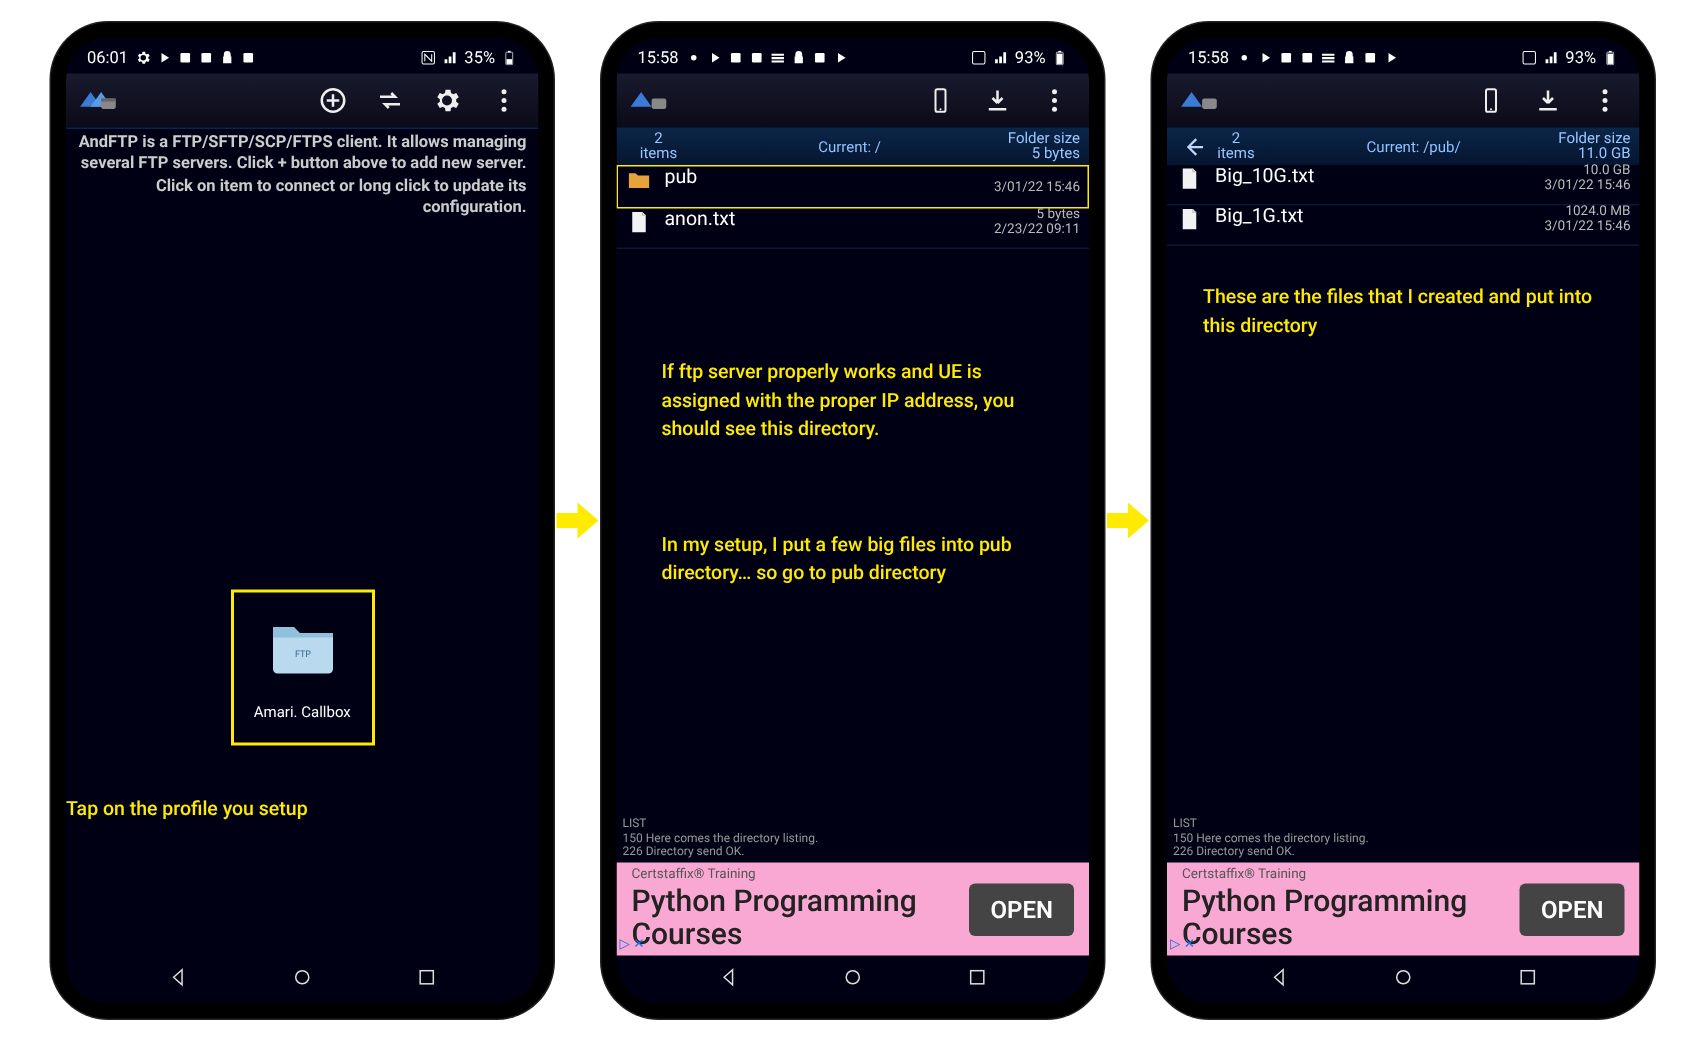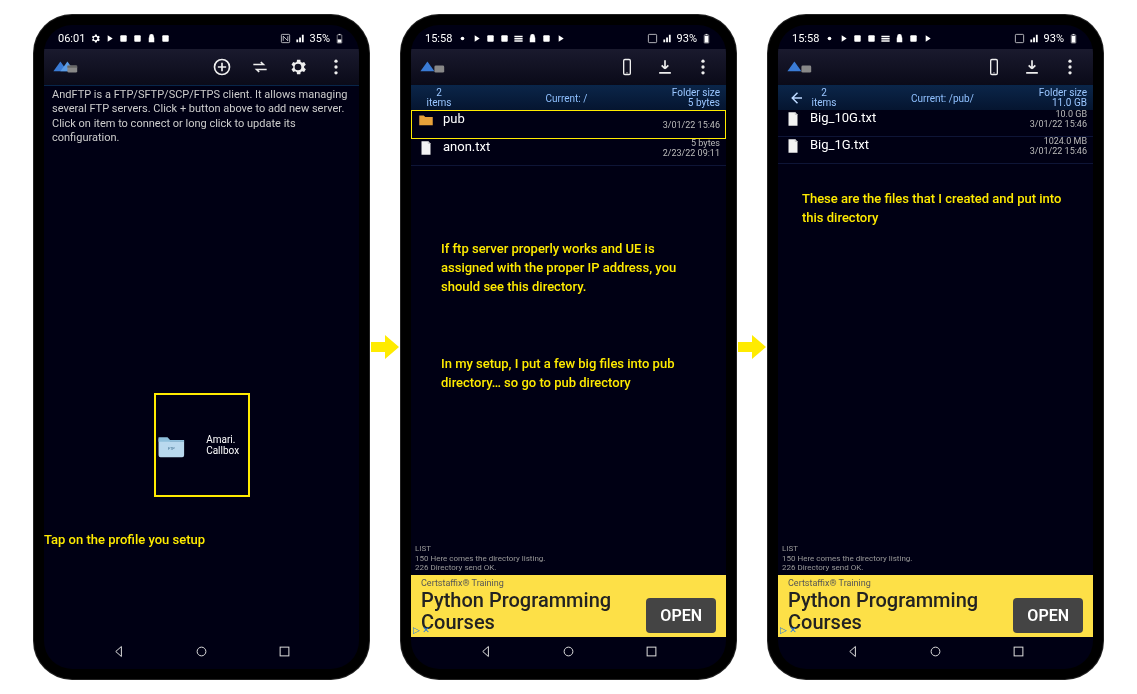--- a/index.html
+++ b/index.html
@@ -58,35 +58,36 @@
     gap:8px;
   }
   .app-logo { width:28px; height:20px; }
   .tb-spacer { flex:1; }
   .tb-icon { width:30px; height:30px; display:flex; align-items:center; justify-content:center; }
   .tb-icon svg { width:20px; height:20px; fill:#eee; }
 
   .intro-text {
     color:#ccc;
     font-size:11px;
-    text-align:left;
+    text-align:right;
     padding:2px 8px 6px;
     line-height:1.3;
+    font-weight:bold;
   }
 
   
   .content { flex:1; position:relative; }
 
   
   .profile-box {
     position:absolute;
     top:242px; left:50%; transform:translateX(-50%);
     width:92px; height:100px;
     border:2px solid #ffeb00;
-    display:flex; flex-direction:row;
+    display:flex; flex-direction:column;
     align-items:center; justify-content:center;
     gap:20px;
   }
   .folder-glyph { width:48px; height:40px; }
   .profile-label { color:#fff; font-size:10px; }
 
   .caption {
     position:absolute;
     color:#ffeb00;
     font-size:13px;
@@ -123,22 +124,22 @@
   .server-log {
     position:absolute; bottom:0; left:0; right:0;
     color:#999; font-size:8px; line-height:1.2;
     padding:2px 4px 2px;
     text-align:left;
   }
 
   
   .ad {
     height:54px;
-    background:#fde047;
-    display:flex; align-items:flex-end;
+    background:#f9a8d4;
+    display:flex; align-items:center;
     padding:4px 10px;
     gap:10px;
     color:#222;
   }
   .ad-text { flex:1; line-height:1.1; }
   .ad-text .t1 { font-size:9px; color:#555; }
   .ad-text .t2 { font-size:20px; font-weight:500; }
   .ad-btn {
     background:#444; color:#fff;
     font-size:16px; font-weight:600;

